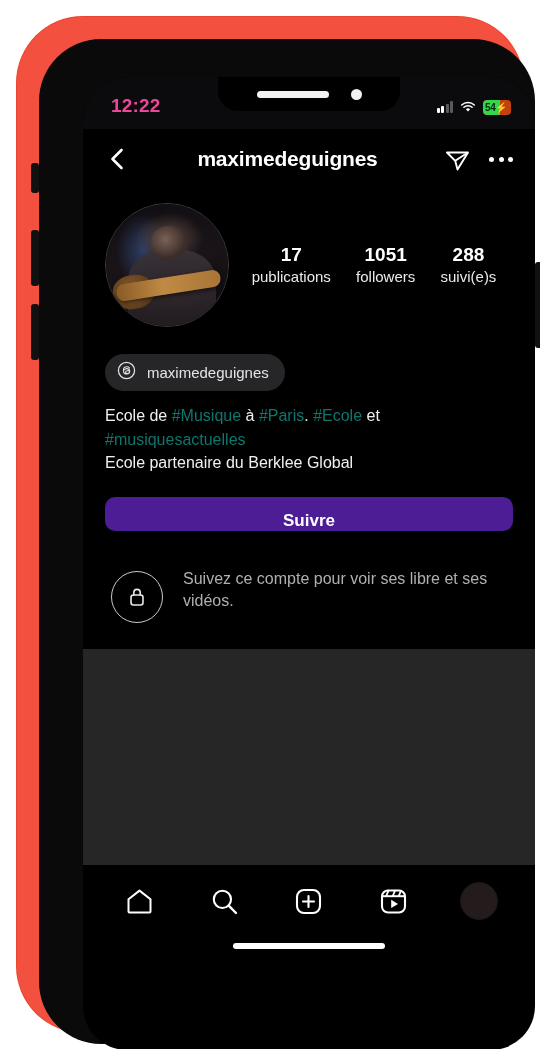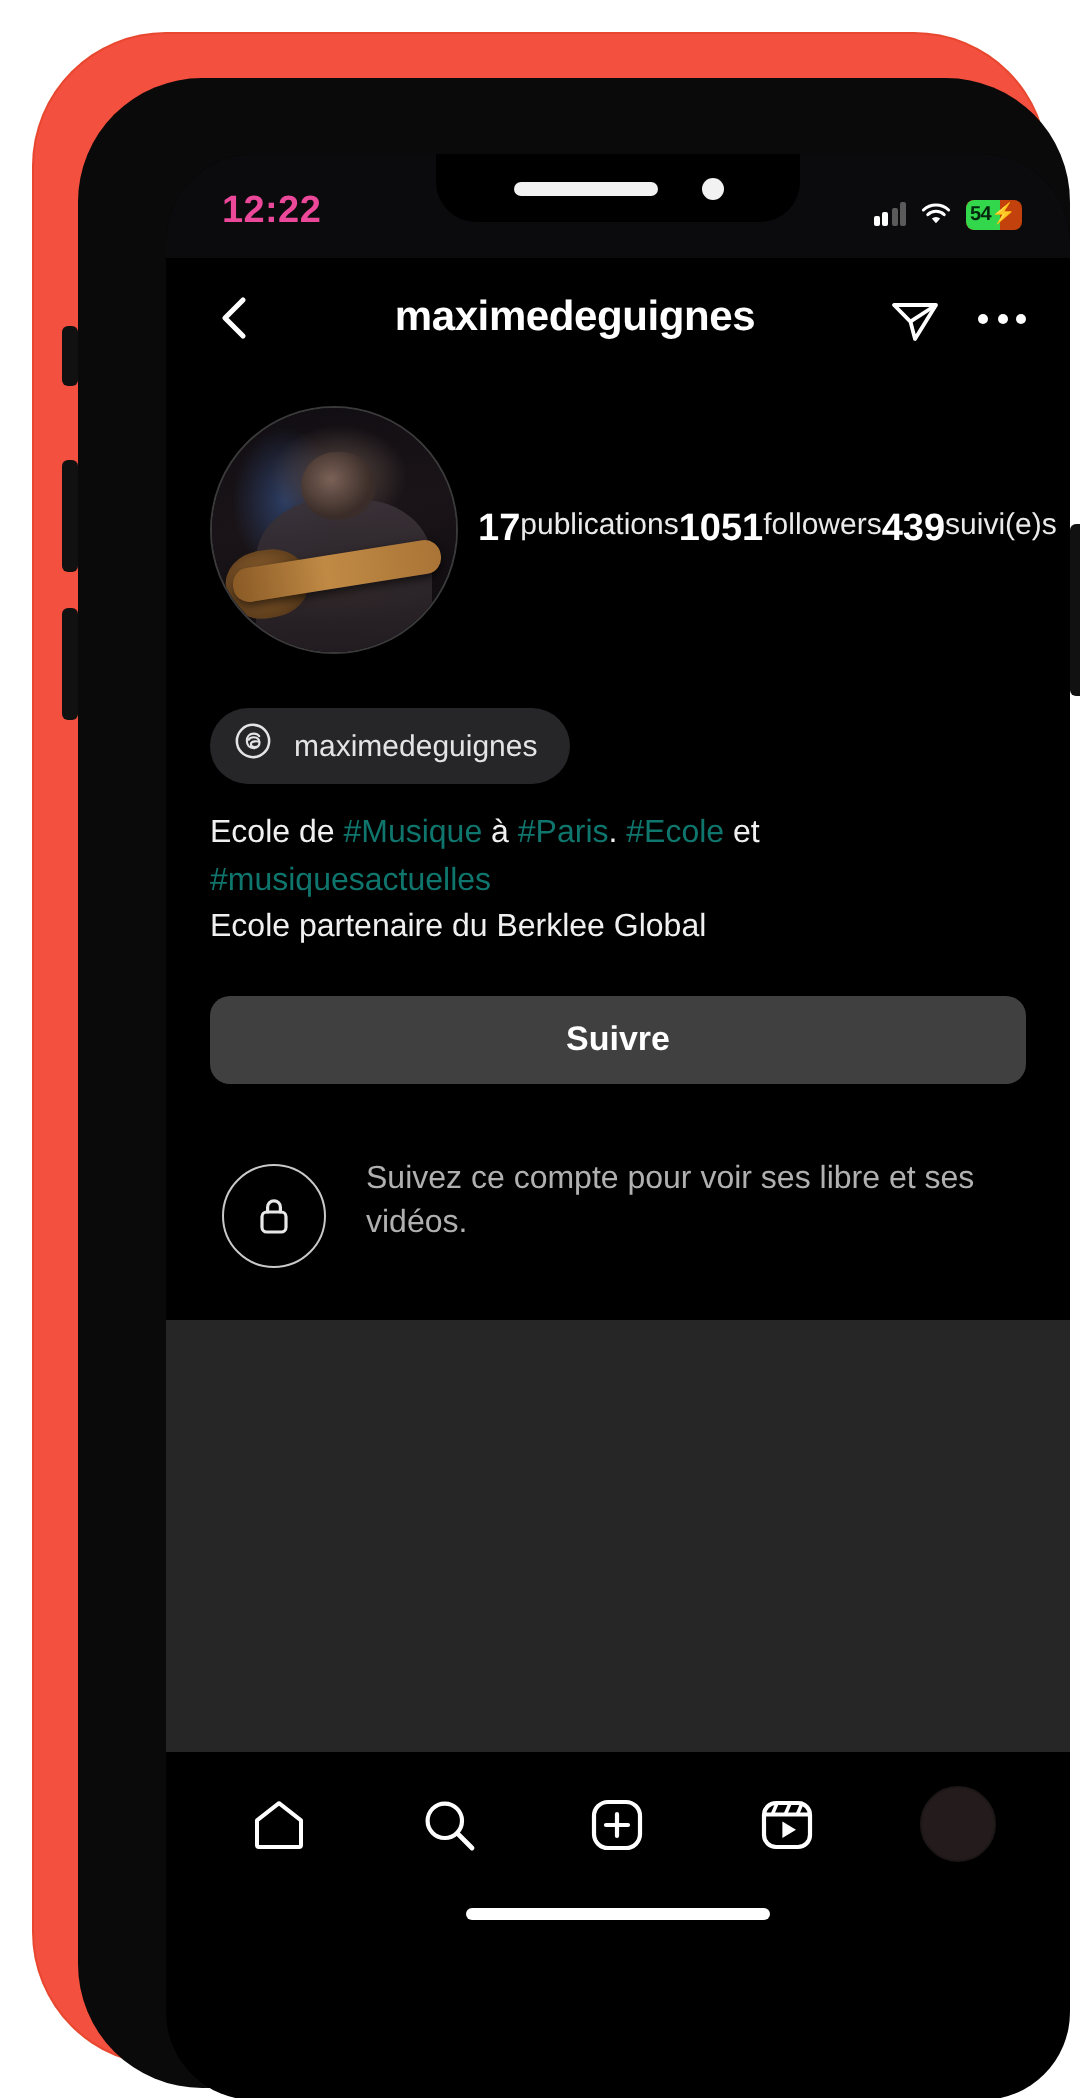--- a/index.html
+++ b/index.html
@@ -97,37 +97,37 @@
   .avatar .ph-body{position:absolute;left:18%;top:38%;width:72%;height:62%;border-radius:40% 40% 10% 10%;
     background:linear-gradient(180deg,#3a3238 0%,#241e22 100%);opacity:.92;}
   .avatar .ph-guitar{position:absolute;left:8%;top:60%;width:86%;height:14%;border-radius:8px;
     background:linear-gradient(90deg,#8a5a26 0%,#c08a45 45%,#a97436 100%);
     transform:rotate(-9deg);box-shadow:0 2px 5px rgba(0,0,0,.6);}
   .avatar .ph-body2{position:absolute;left:6%;top:58%;width:34%;height:28%;border-radius:45%;
     background:radial-gradient(ellipse at 45% 45%, #9c6a33 0%, #5d3d1c 70%, rgba(40,25,12,0) 100%);
     transform:rotate(-9deg);}
 
   .stats{flex:1 1 auto;display:flex;justify-content:space-around;padding-left:10px;padding-right:4px;}
-  .stat{display:flex;flex-direction:row;align-items:flex-start;cursor:pointer;}
+  .stat{display:flex;flex-direction:column;align-items:center;cursor:pointer;}
   .stat .num{color:#fff;font-size:19px;font-weight:bold;line-height:1.25;}
   .stat .lbl{color:#eaeaea;font-size:15px;line-height:1.35;}
 
   .prof-meta{padding:16px 22px 0 22px;}
   .full-name{color:#fff;font-size:17px;font-weight:bold;letter-spacing:-.1px;}
   .threads-chip{
     display:inline-flex;align-items:center;gap:11px;margin-top:11px;
     background:#262628;border-radius:20px;padding:7px 16px 7px 12px;cursor:pointer;
   }
   .threads-chip .tname{color:#e4e4e4;font-size:15px;}
   .bio{margin-top:13px;color:#f0f0f0;font-size:16px;line-height:1.48;}
   .bio .tag{color:#0f766e;}
 
   .follow-btn{
-    margin:22px 22px 0 22px;height:44px;border-radius:10px;background:#404040;
-    display:flex;align-items:center;justify-content:center;cursor:pointer;border:none;
+    margin:22px 22px 0 22px;height:34px;border-radius:10px;background:#4c1d95;
+    display:flex;align-items:flex-end;justify-content:center;cursor:pointer;border:none;
   }
   .follow-btn span{color:#fff;font-size:17px;font-weight:bold;}
 
   .private-box{display:flex;align-items:flex-start;gap:20px;padding:34px 22px 26px 28px;}
   .lock-circle{
     width:50px;height:50px;border-radius:50%;border:1.6px solid #c9c9c9;flex:0 0 auto;
     display:flex;align-items:center;justify-content:center;margin-top:6px;
   }
   .private-text{flex:1 1 auto;}
   .private-title{color:#fff;font-size:17px;font-weight:bold;}
@@ -226,21 +226,21 @@
             <div class="stats">
               <div class="stat">
                 <div class="num">17</div>
                 <div class="lbl">publications</div>
               </div>
               <div class="stat">
                 <div class="num">1051</div>
                 <div class="lbl">followers</div>
               </div>
               <div class="stat">
-                <div class="num">439</div>
+                <div class="num">288</div>
                 <div class="lbl">suivi(e)s</div>
               </div>
             </div>
           </div>
 
           <div class="prof-meta">
 
             <div class="threads-chip">
               <span>
                 <svg width="19" height="19" viewBox="0 0 24 24">

